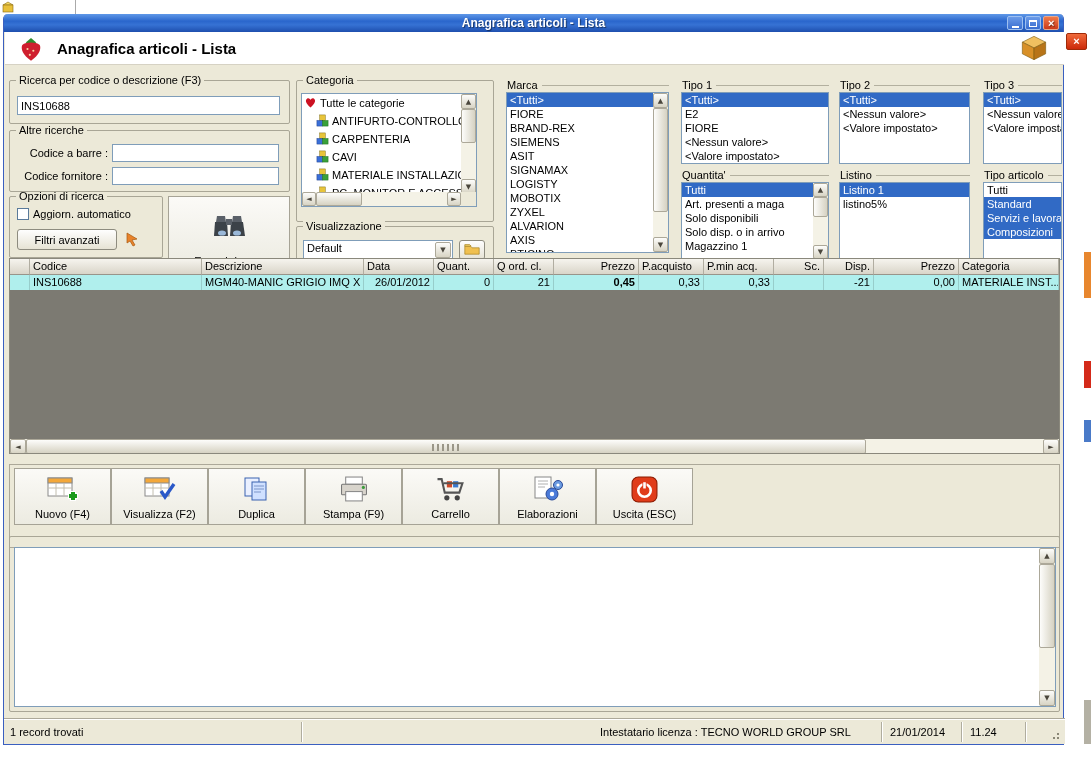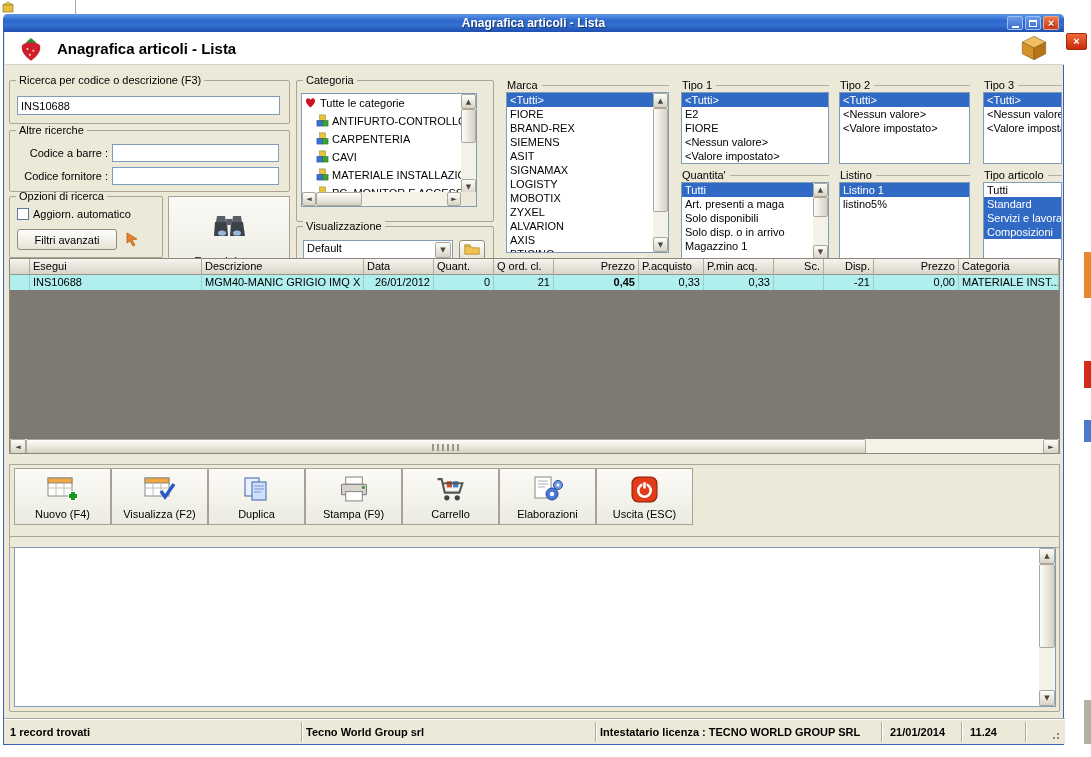--- a/index.html
+++ b/index.html
@@ -99,21 +99,21 @@
     background:linear-gradient(#fbfaf7,#ecebe1); border:1px solid #a6a396;
     display:flex; flex-direction:column; align-items:center; justify-content:flex-end;
     padding:4px 2px; gap:2px;
   }
   .tbtn .ticon { flex:1; display:flex; align-items:center; justify-content:center; }
   .tlabel { white-space:nowrap; overflow:hidden; }
 
   
   .statusbar { background:#ece9d8; border-top:1px solid #aca899; box-shadow:inset 0 1px 0 #fff; }
   .scell {
-    position:absolute; top:3px; height:20px; line-height:20px; font-weight:bold;
+    position:absolute; top:3px; height:20px; line-height:20px; font-weight:normal;
     padding-left:4px; border-right:1px solid #b0ad9e; box-shadow:1px 0 0 #fff;
     white-space:nowrap; overflow:hidden;
   }
 
   .frag { position:absolute; }
 </style>
 </head>
 <body>
 
 <div class="abs" style="left:0;top:0;width:1091px;height:14px;background:#fff;">
@@ -363,21 +363,21 @@
   <div class="abs listbox" style="left:979px;top:168px;width:79px;height:78px;">
     <div class="li">Tutti</div>
     <div class="li sel">Standard</div>
     <div class="li sel">Servizi e lavorazioni</div>
     <div class="li sel">Composizioni</div>
   </div>
 
   <div class="abs grid" style="left:5px;top:244px;width:1051px;height:196px;">
     <div class="grow">
       <div class="gh" style="width:20px;"></div>
-      <div class="gh" style="width:172px;">Esegui</div>
+      <div class="gh" style="width:172px;">Codice</div>
       <div class="gh" style="width:162px;">Descrizione</div>
       <div class="gh" style="width:70px;">Data</div>
       <div class="gh" style="width:60px;">Quant.</div>
       <div class="gh" style="width:60px;">Q ord. cl.</div>
       <div class="gh ar" style="width:85px;">Prezzo</div>
       <div class="gh" style="width:65px;">P.acquisto</div>
       <div class="gh" style="width:70px;">P.min acq.</div>
       <div class="gh ar" style="width:50px;">Sc.</div>
       <div class="gh ar" style="width:50px;">Disp.</div>
       <div class="gh ar" style="width:85px;">Prezzo</div>
@@ -498,21 +498,20 @@
       <div class="abs strack" style="right:0;top:0;width:16px;height:158px;">
         <div class="sbtn" style="width:16px;height:16px;">▲</div>
         <div class="sthumb" style="position:absolute;top:16px;left:0;width:16px;height:84px;"></div>
         <div class="sbtn" style="position:absolute;bottom:0;width:16px;height:16px;">▼</div>
       </div>
     </div>
   </div>
 
   <div class="abs statusbar" style="left:0;top:704px;width:1061px;height:26px;">
     <span class="scell" style="left:2px;width:296px;">1 record trovati</span>
-    <span class="scell" style="left:298px;width:294px;">Tecno World Group srl</span>
     <span class="scell" style="left:592px;width:286px;">Intestatario licenza : TECNO WORLD GROUP SRL</span>
     <span class="scell" style="left:878px;width:80px;padding-left:8px;">21/01/2014</span>
     <span class="scell" style="left:958px;width:64px;padding-left:8px;">11.24</span>
     <span class="abs" style="right:4px;top:10px;">
       <svg width="12" height="12" viewBox="0 0 12 12">
           <rect x="8" y="8" width="2" height="2" fill="#8a8776"></rect>
           <rect x="8" y="4" width="2" height="2" fill="#8a8776"></rect>
           <rect x="4" y="8" width="2" height="2" fill="#8a8776"></rect>
         </svg>
     </span>

